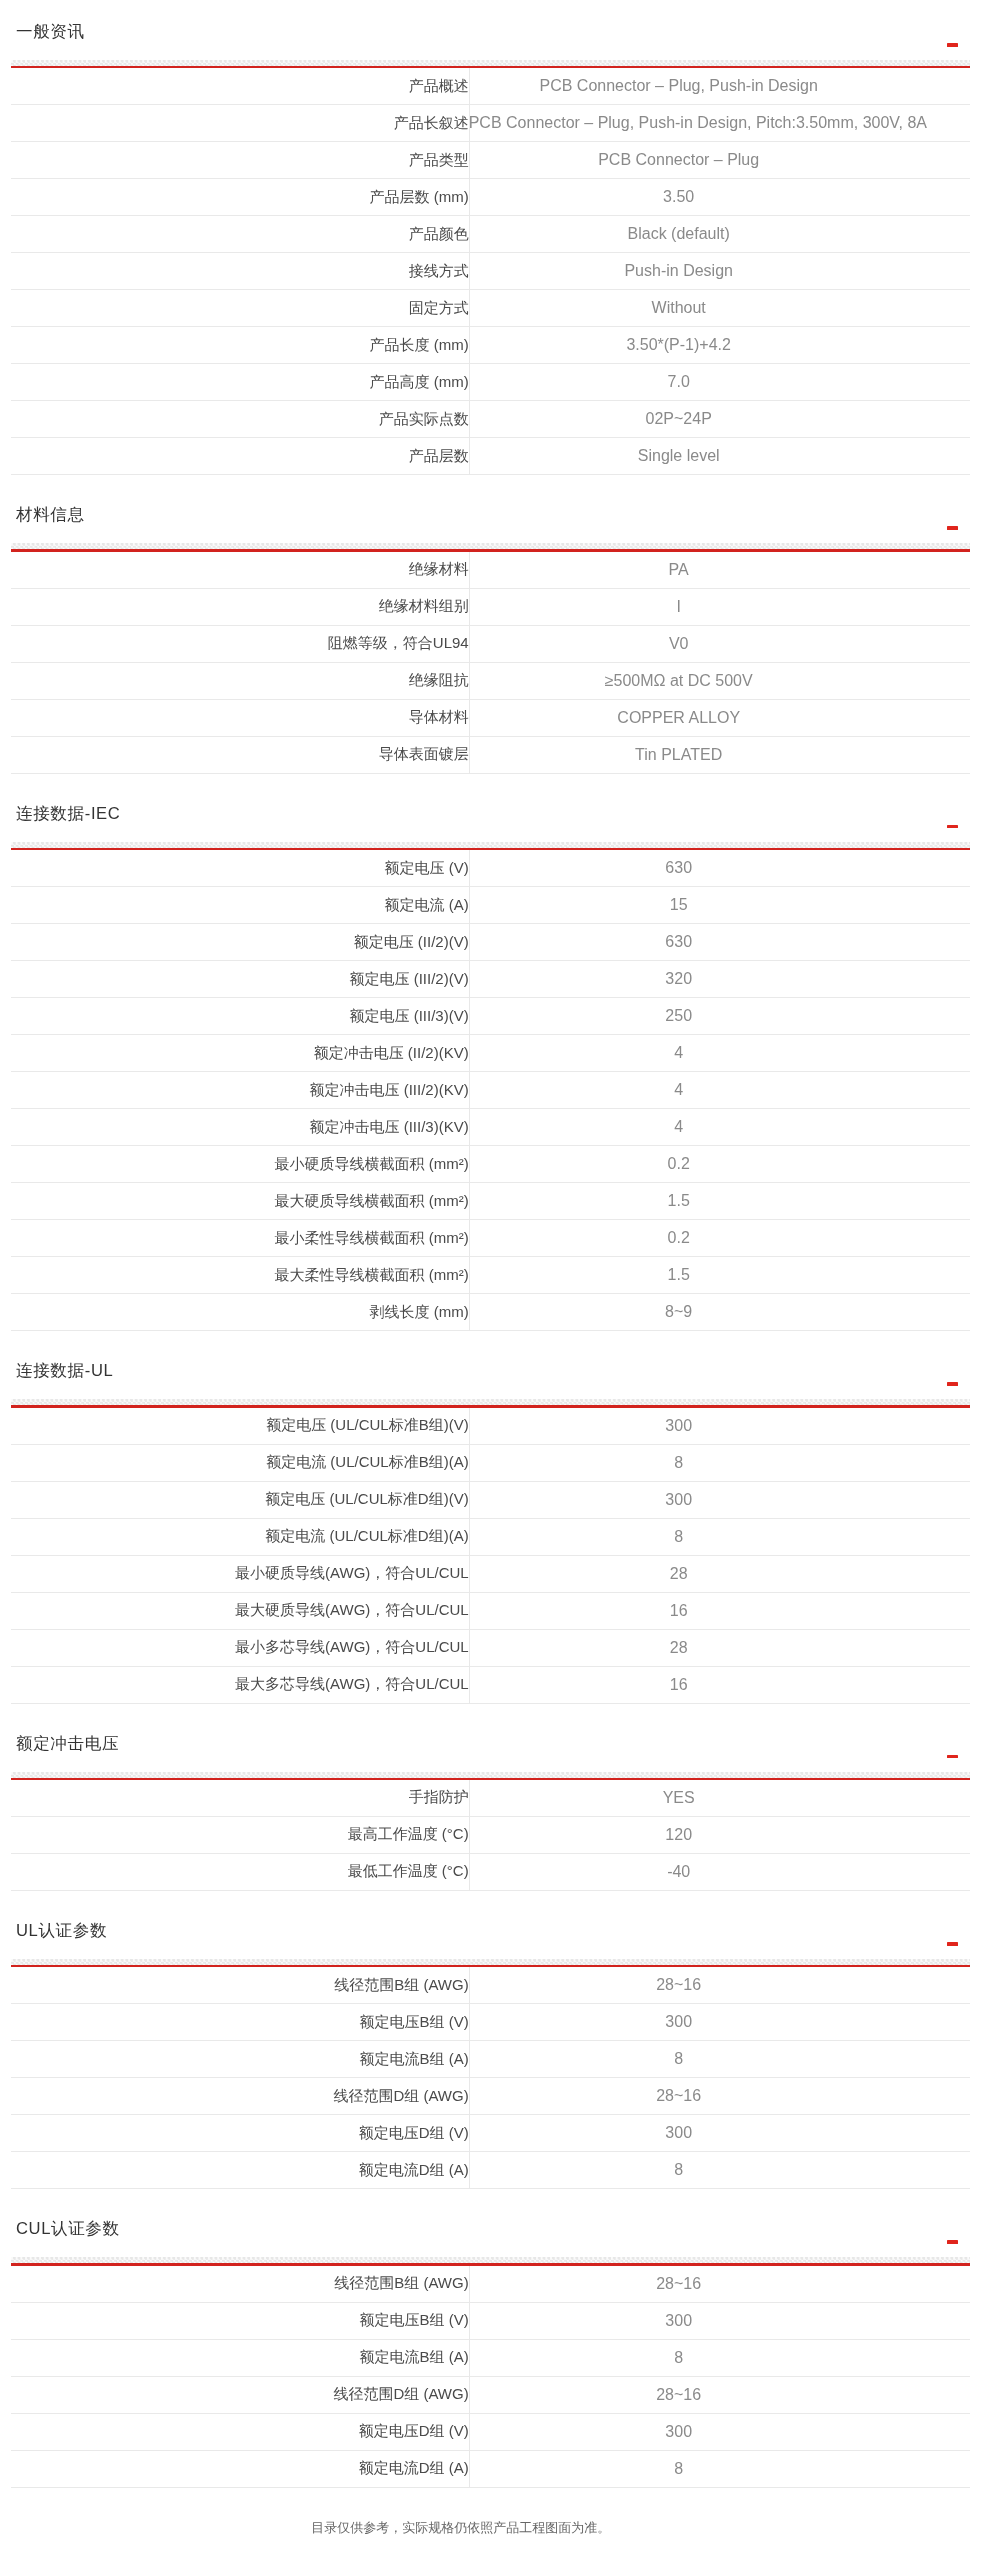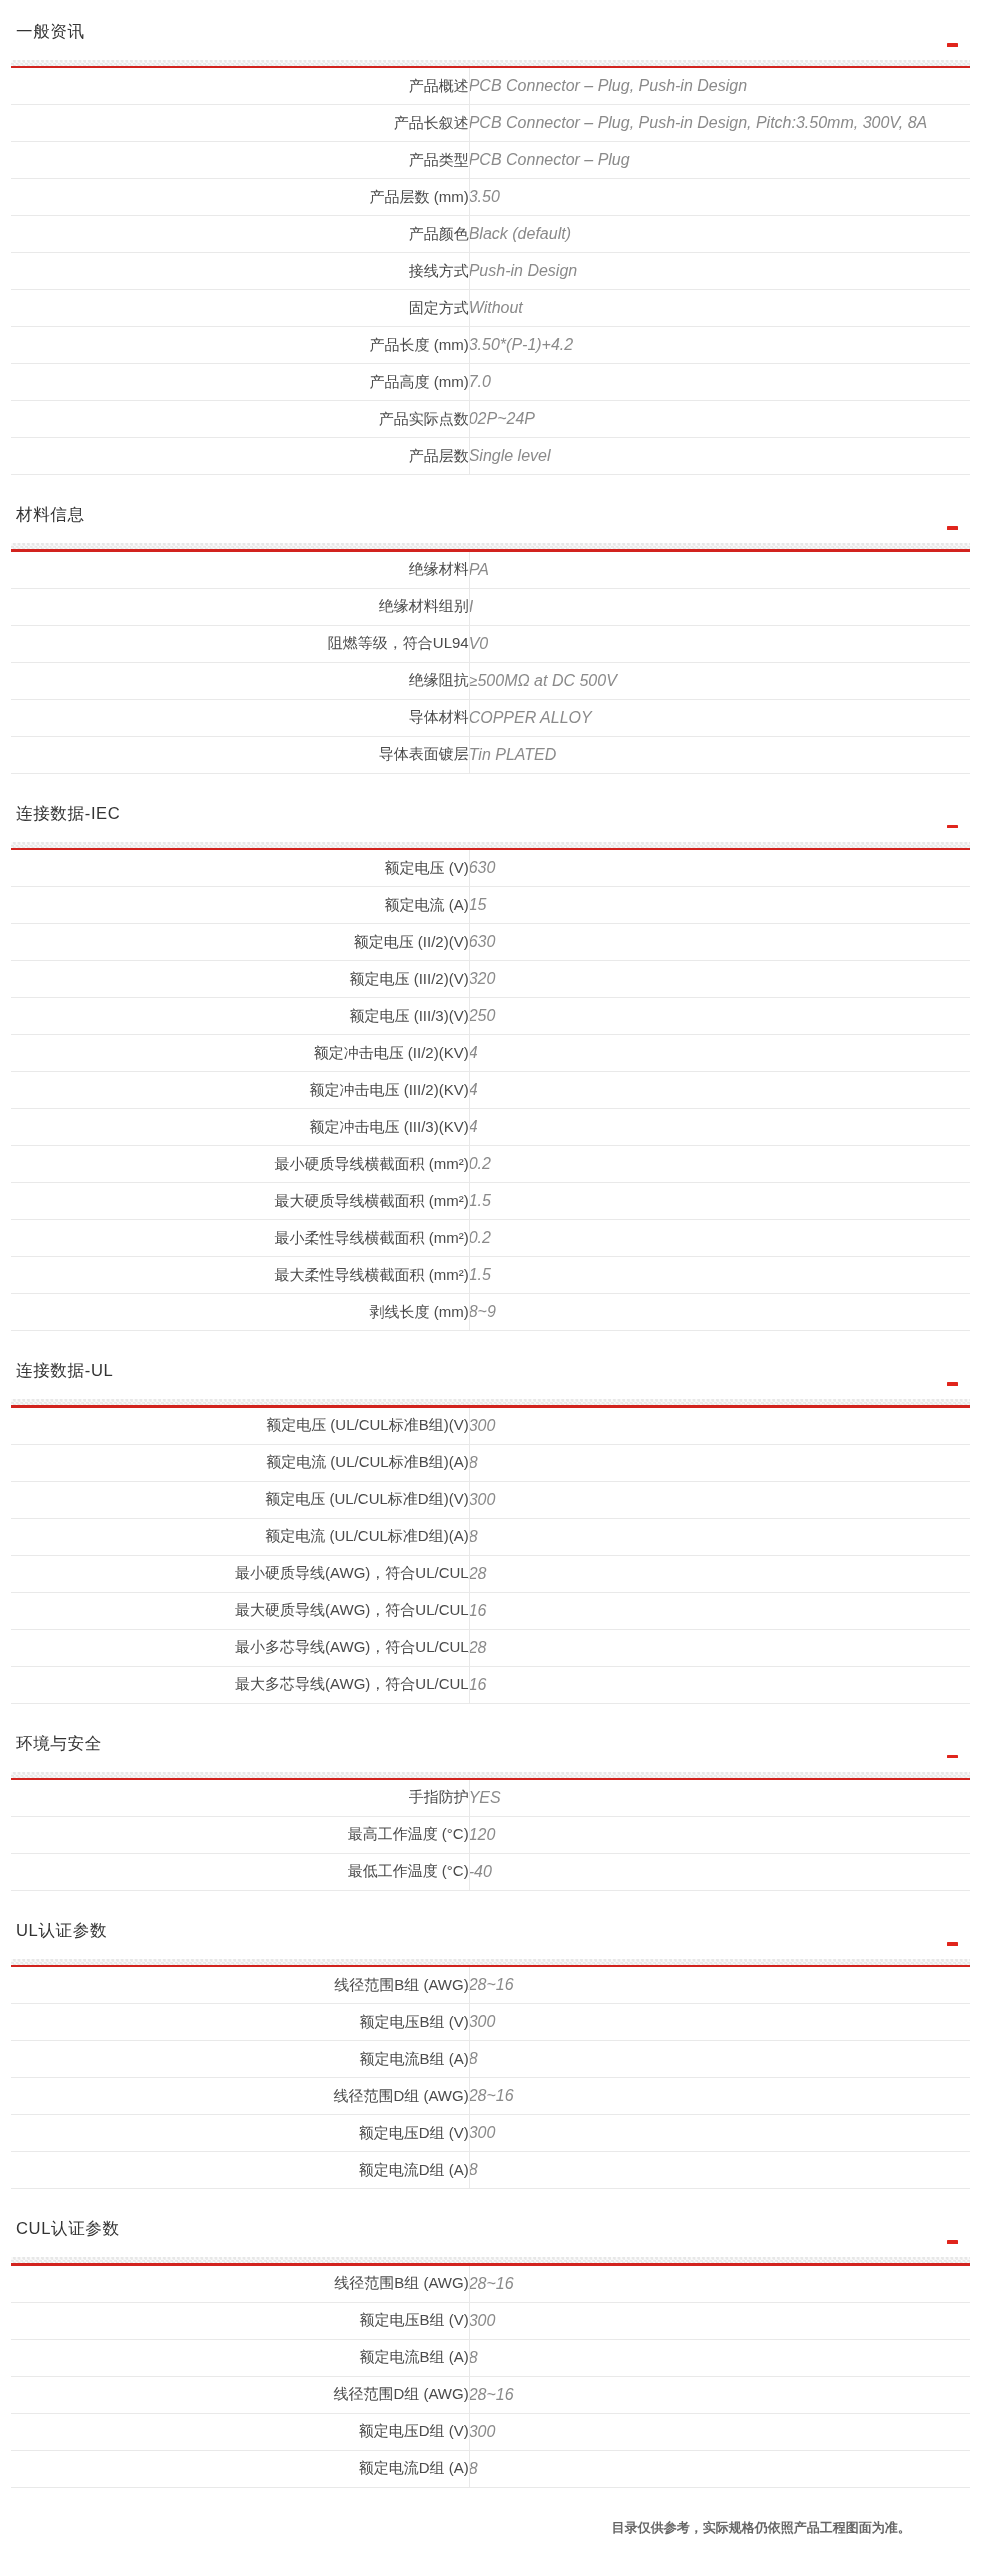--- a/index.html
+++ b/index.html
@@ -31,26 +31,25 @@
   }
   .spec-row{
     display:flex;align-items:center;height:37px;box-sizing:border-box;
     border-bottom:1.2px solid #e9e9e9;
   }
   .row-label{
     width:458px;box-sizing:border-box;padding-left:16px;
     font-size:15px;color:#4a4a4a;white-space:nowrap;text-align:right;
   }
   .row-value{
-    width:420px;font-size:16px;color:#8a8a8a;
+    width:420px;text-align:center;font-size:16px;color:#8a8a8a;
     white-space:nowrap;
-    font-style:italic;
   }
   .footer-note{
-    margin:24px 59px 0 0;text-align:right;font-size:13px;color:#666666;font-weight:bold;
+    margin:24px 59px 0 0;text-align:center;font-size:13px;color:#666666;
   }
 </style>
 </head>
 <body>
 
 <div class="container">
   <div id="sections-root">
       <div class="spec-section">
         <div class="sec-head">
           <h2 class="sec-title">一般资讯</h2>
@@ -242,21 +241,21 @@
           </div>
           <div class="spec-row">
             <div class="row-label">最大多芯导线(AWG)，符合UL/CUL</div>
             <div class="row-value">16</div>
           </div>
           <div class="col-divider"></div>
         </div>
       </div>
       <div class="spec-section">
         <div class="sec-head">
-          <h2 class="sec-title">环境与安全</h2>
+          <h2 class="sec-title">额定冲击电压</h2>
           <span class="collapse-dash"></span>
         </div>
         <div class="checker-strip"></div>
         <div class="red-line"></div>
         <div class="tbl">
           <div class="spec-row">
             <div class="row-label">手指防护</div>
             <div class="row-value">YES</div>
           </div>
           <div class="spec-row">

